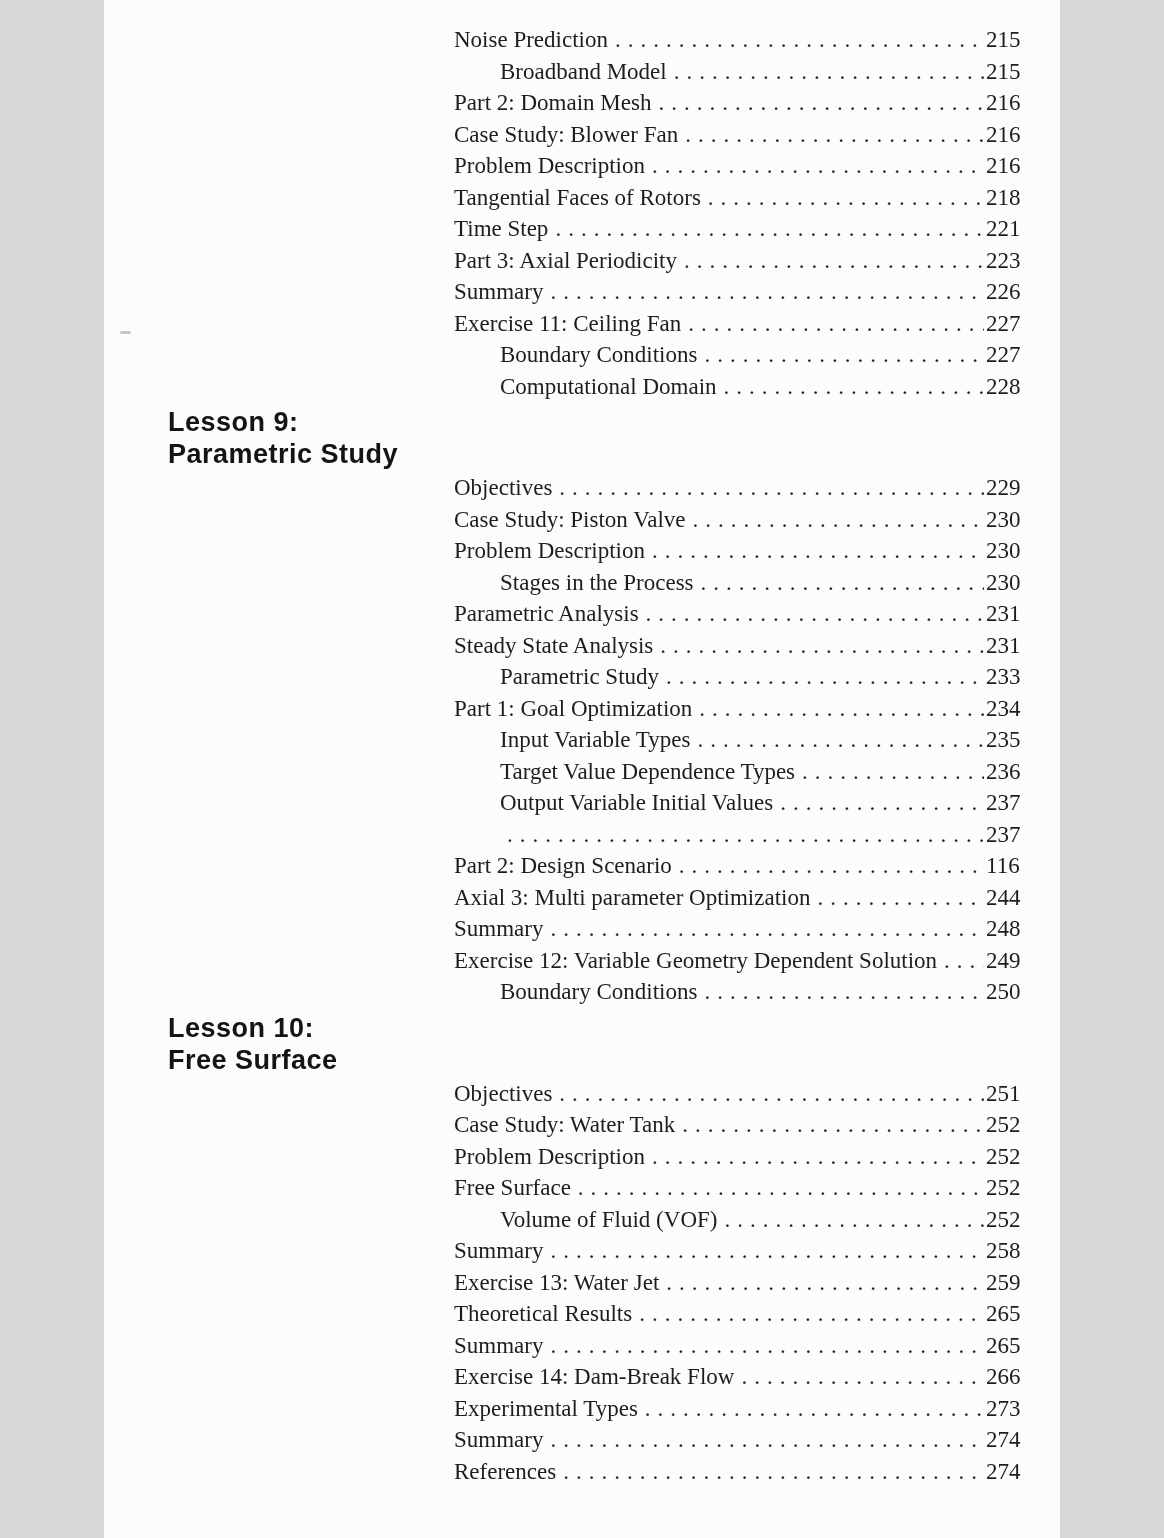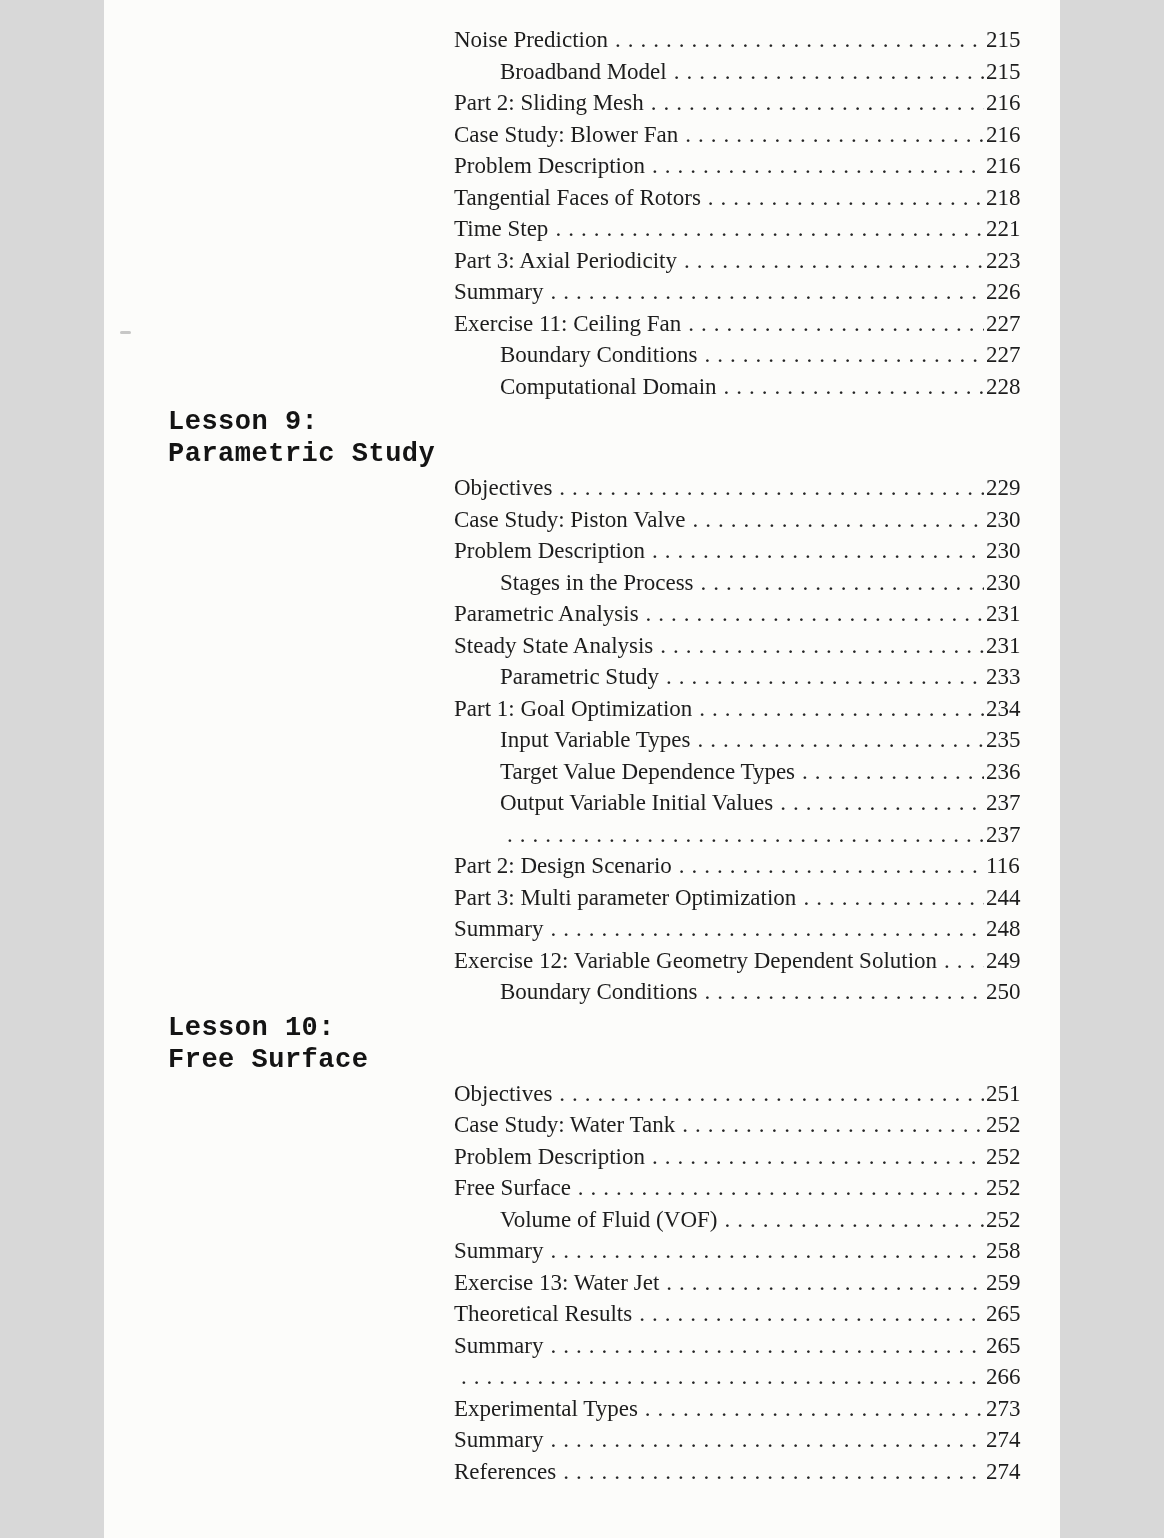--- a/index.html
+++ b/index.html
@@ -52,21 +52,21 @@
   .toc-dots::after {
     content: "...........................................................................................................";
   }
   .toc-page {
     flex: 0 0 auto;
     min-width: 44px;
     text-align: left;
     white-space: nowrap;
   }
   .lesson-heading {
-    font-family: Liberation Mono, monospace;
+    font-family: Liberation Sans, sans-serif;
     font-weight: bold;
     font-size: 27px;
     line-height: 32px;
     letter-spacing: 0.5px;
     margin: 4px 0 2px 64px;
     color: #141414;
   }
   .lesson-line {
     display: block;
   }
@@ -96,21 +96,21 @@
     <span class="toc-page">215</span>
   </div>
 
   <div class="toc-row level-2">
     <span class="toc-title">Broadband Model</span>
     <span class="toc-dots"></span>
     <span class="toc-page">215</span>
   </div>
 
   <div class="toc-row level-1">
-    <span class="toc-title">Part 2: Sliding Mesh</span>
+    <span class="toc-title">Part 2: Domain Mesh</span>
     <span class="toc-dots"></span>
     <span class="toc-page">216</span>
   </div>
 
   <div class="toc-row level-1">
     <span class="toc-title">Case Study: Blower Fan</span>
     <span class="toc-dots"></span>
     <span class="toc-page">216</span>
   </div>
 
@@ -241,21 +241,21 @@
     <span class="toc-page">237</span>
   </div>
 
   <div class="toc-row level-1">
     <span class="toc-title">Part 2: Design Scenario</span>
     <span class="toc-dots"></span>
     <span class="toc-page">116</span>
   </div>
 
   <div class="toc-row level-1">
-    <span class="toc-title">Part 3: Multi parameter Optimization</span>
+    <span class="toc-title">Axial 3: Multi parameter Optimization</span>
     <span class="toc-dots"></span>
     <span class="toc-page">244</span>
   </div>
 
   <div class="toc-row level-1">
     <span class="toc-title">Summary</span>
     <span class="toc-dots"></span>
     <span class="toc-page">248</span>
   </div>
 
@@ -327,20 +327,21 @@
     <span class="toc-page">265</span>
   </div>
 
   <div class="toc-row level-1">
     <span class="toc-title">Summary</span>
     <span class="toc-dots"></span>
     <span class="toc-page">265</span>
   </div>
 
   <div class="toc-row level-1">
+    <span class="toc-title">Exercise 14: Dam-Break Flow</span>
     <span class="toc-dots"></span>
     <span class="toc-page">266</span>
   </div>
 
   <div class="toc-row level-1">
     <span class="toc-title">Experimental Types</span>
     <span class="toc-dots"></span>
     <span class="toc-page">273</span>
   </div>
 

